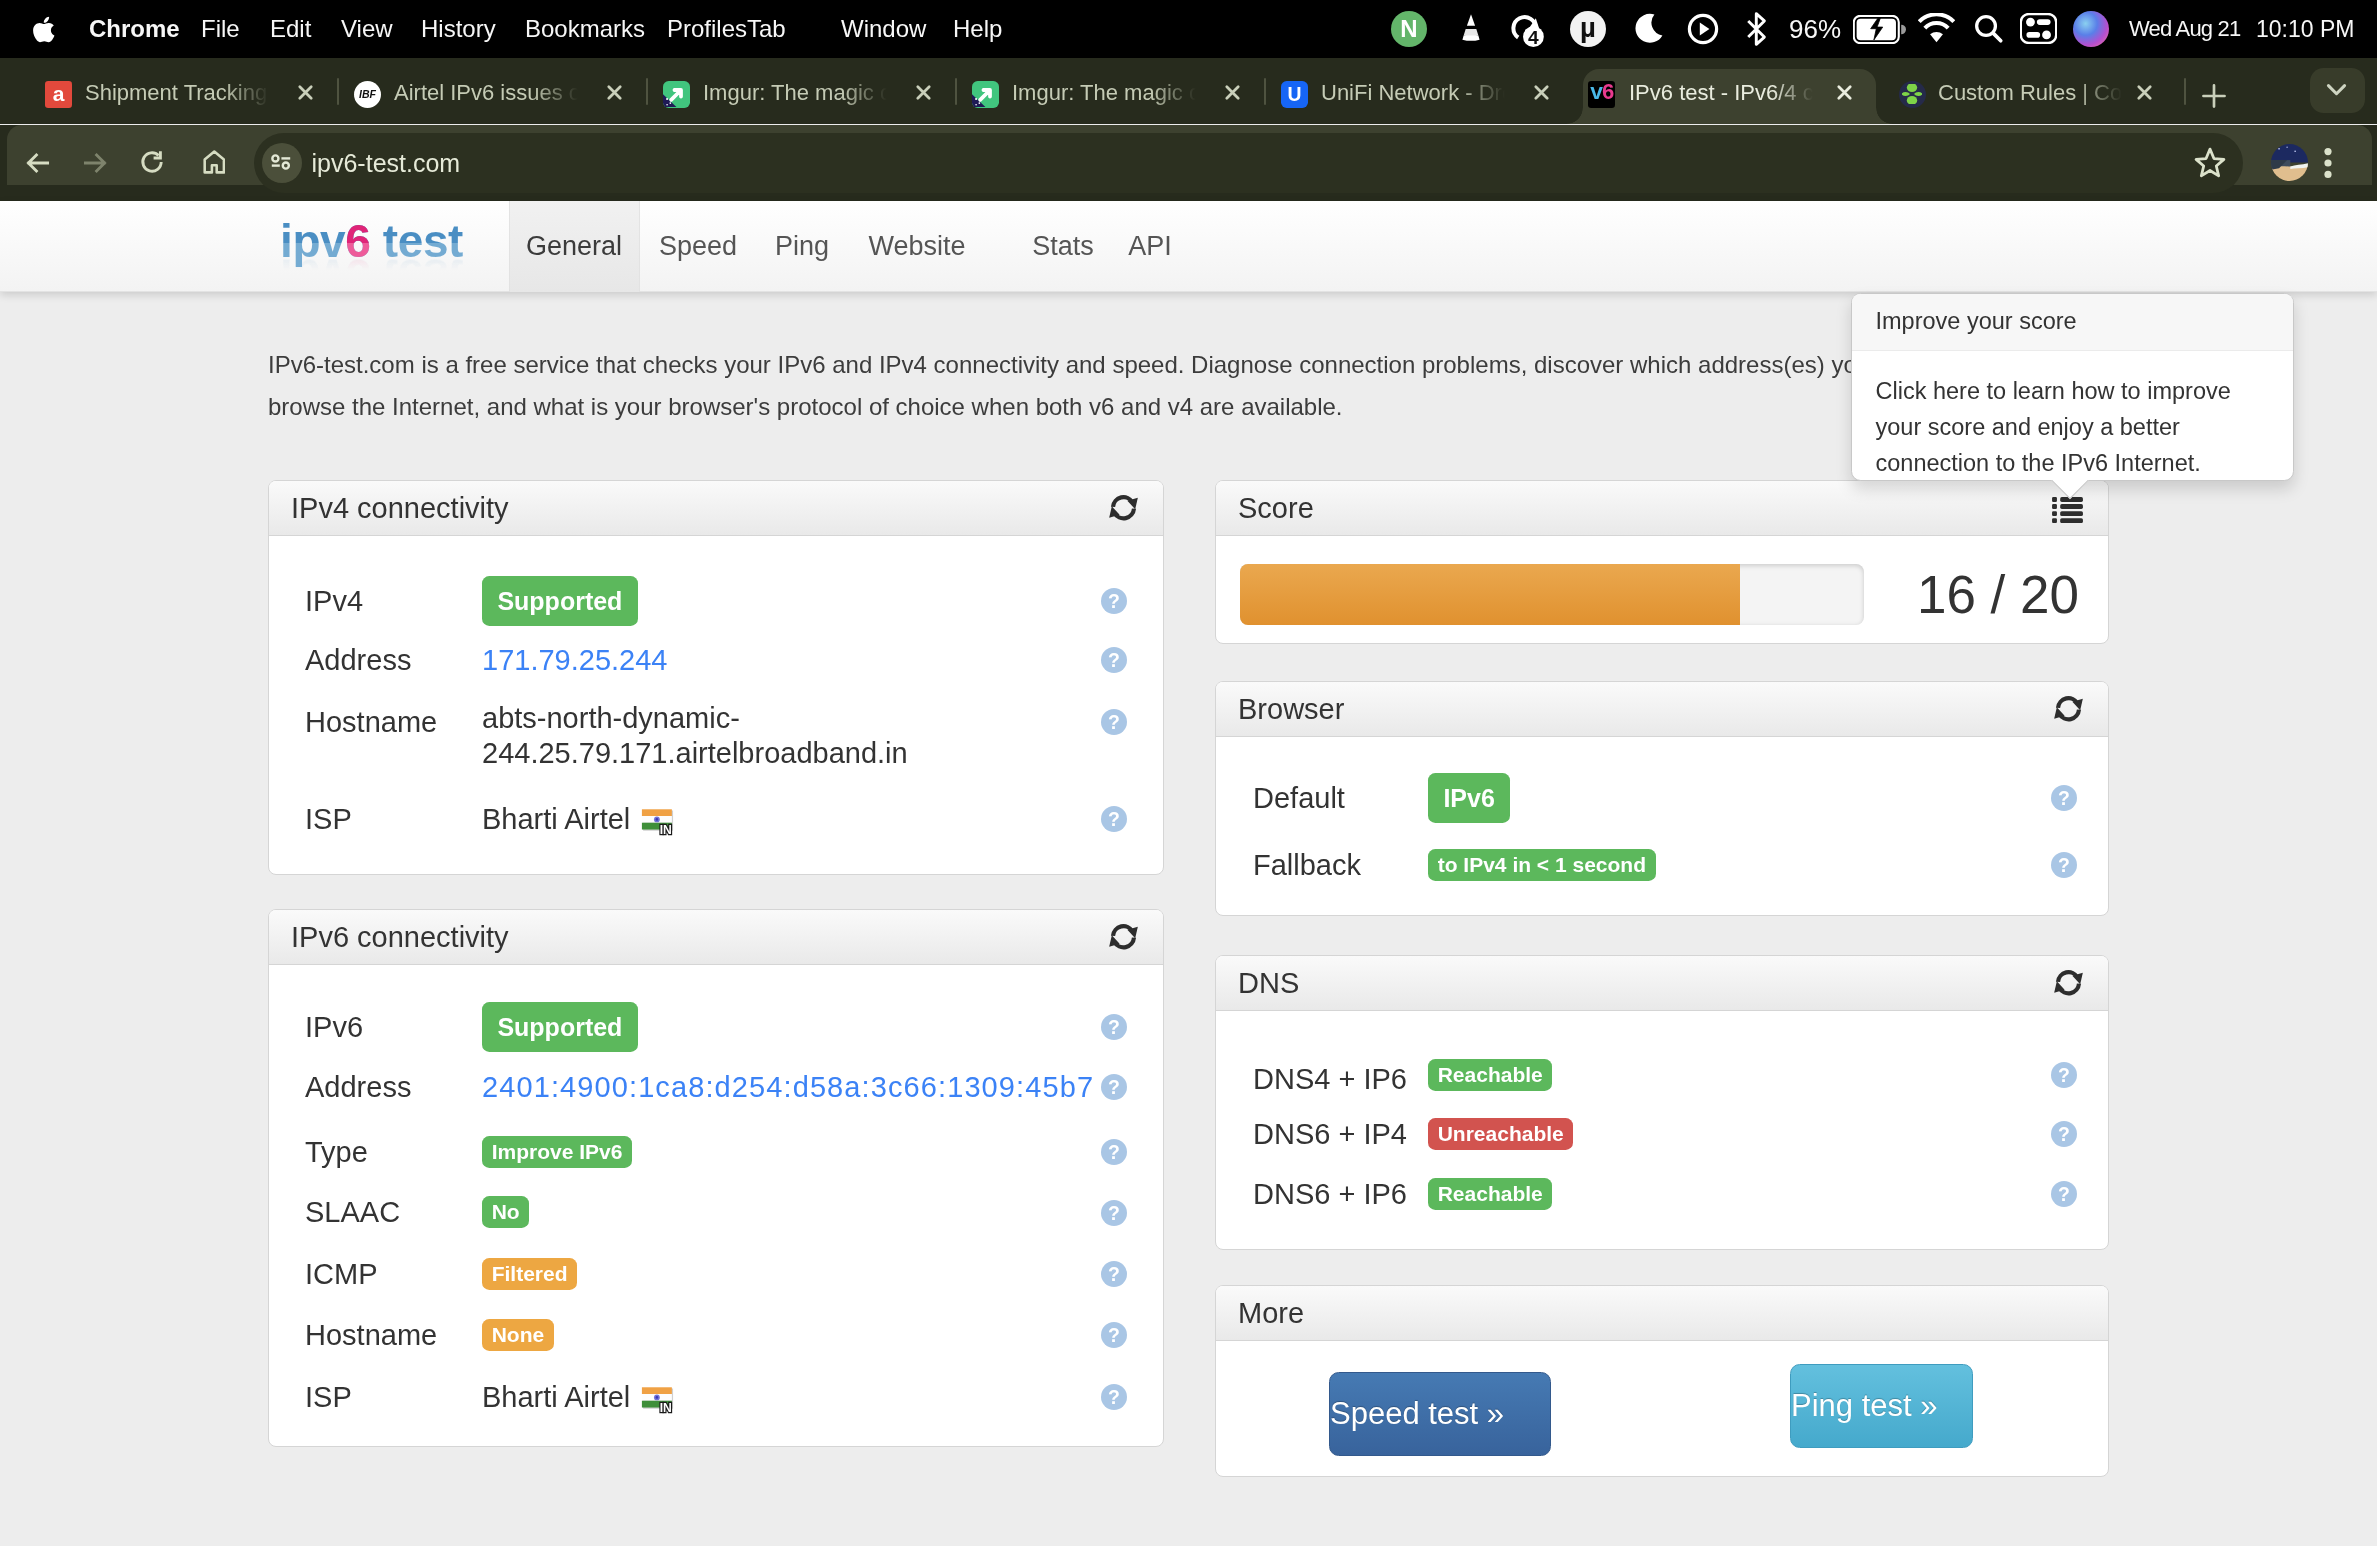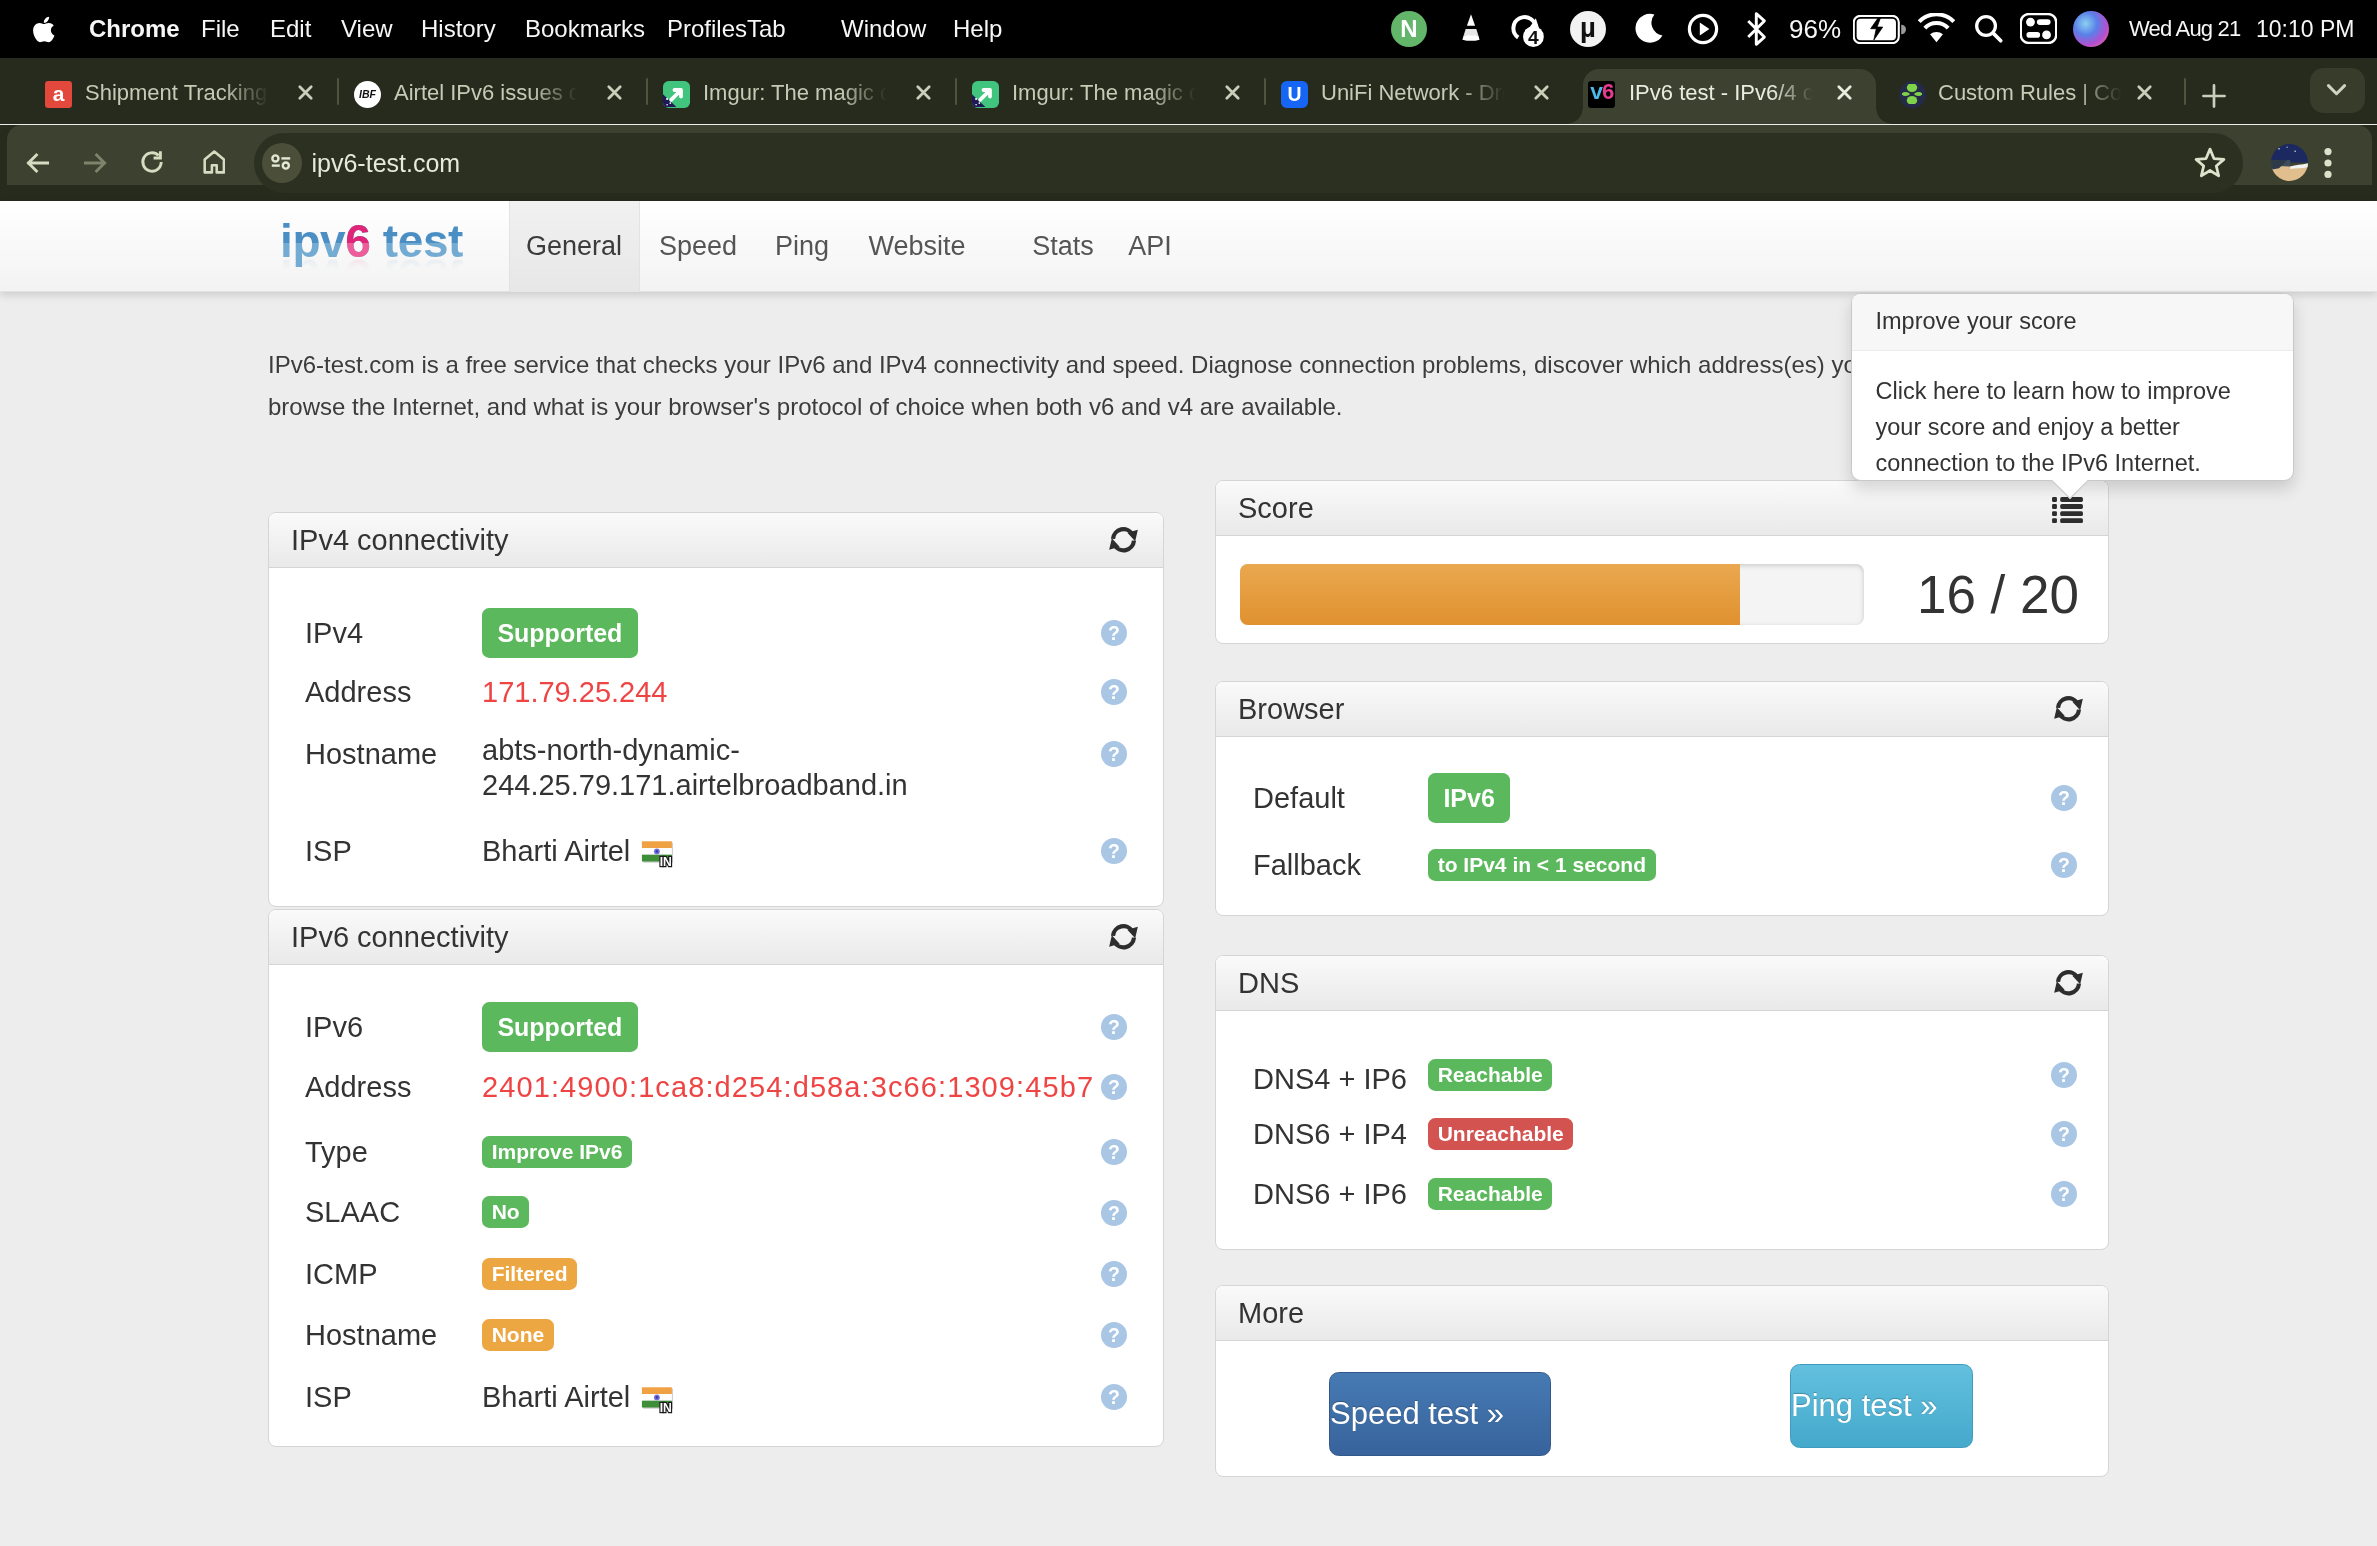--- a/index.html
+++ b/index.html
@@ -36,21 +36,21 @@
   #logo { position:absolute; left:280px; top:13px; font-size:46px; font-weight:bold; letter-spacing:-0.4px; background:linear-gradient(#4a8ec3 0 53%, #74abd2 53%); -webkit-background-clip:text; color:transparent; -webkit-box-reflect:below -19.4px linear-gradient(transparent 60%, rgba(0,0,0,0.22)); }
   #logo .six { background:linear-gradient(#e02478 0 53%, #ee5c9a 53%); -webkit-background-clip:text; color:transparent; }
 
   #intro { position:absolute; left:268px; top:143px; width:1852px; font-size:24px; line-height:42px; color:#3c3c3c; }
 
   .panel { position:absolute; background:#fff; border:1.6px solid #d5d5d5; border-radius:8px; }
   .phead { position:absolute; left:0; top:0; right:0; height:55px; background:linear-gradient(#fafafa,#e9e9e9); border-bottom:1.6px solid #d5d5d5; border-radius:6.5px 6.5px 0 0; }
   .phead .ptitle { position:absolute; left:22px; top:0; height:55px; line-height:55px; font-size:29px; color:#333; }
   .rowlabel { position:absolute; font-size:29px; color:#333; }
   .rowval { position:absolute; font-size:29px; color:#333; height:42px; display:flex; align-items:center; }
-  a.link { color:#ef4444; text-decoration:none; }
+  a.link { color:#3b82f6; text-decoration:none; }
   .badge { display:inline-block; color:#fff; font-weight:bold; border-radius:7.3px; }
   .bgreen { background:#5cb85c; }
   .borange { background:#eda742; }
   .bred { background:#d2534f; }
   .bL { font-size:25px; line-height:34px; padding:8px 15.4px; }
   .bS { font-size:21px; line-height:23.5px; padding:4.4px 9.7px; }
   .qico { position:absolute; width:26px; height:26px; border-radius:50%; background:#a9c6e5; color:#fff; font-weight:bold; font-size:19.4px; text-align:center; line-height:26px; }
 
   
   #scorebar { position:absolute; left:24px; top:83px; width:624px; height:61px; border-radius:8px; background:#f4f4f4; box-shadow:inset 0 1.6px 4.9px rgba(0,0,0,0.18); }
@@ -280,21 +280,21 @@
 <span class="navitem" style="left:574px;transform:translateX(-50%);color:#3b3b3b">General</span>
 <span class="navitem" style="left:698px;transform:translateX(-50%);color:#555">Speed</span>
 <span class="navitem" style="left:802px;transform:translateX(-50%);color:#555">Ping</span>
 <span class="navitem" style="left:917px;transform:translateX(-50%);color:#555">Website</span>
 <span class="navitem" style="left:1063px;transform:translateX(-50%);color:#555">Stats</span>
 <span class="navitem" style="left:1150px;transform:translateX(-50%);color:#555">API</span>
 
   </div>
   <div id="intro">IPv6-test.com is a free service that checks your IPv6 and IPv4 connectivity and speed. Diagnose connection problems, discover which address(es) you are currently using to<br>browse the Internet, and what is your browser's protocol of choice when both v6 and v4 are available.</div>
 
-  <div class="panel" id="p-ipv4" style="left:268px; top:279px; width:896px; height:395px;margin-top:32px;">
+  <div class="panel" id="p-ipv4" style="left:268px; top:279px; width:896px; height:395px;">
     <div class="phead">
         <span class="ptitle">IPv4 connectivity</span>
         <svg class="abs" style="right:25px;top:13px" width="29" height="27.5" viewBox="0 0 36 34">
           <g>
             <path d="M5 15.9 A13 13 0 0 1 29.3 10.5" stroke="#2d2d2d" stroke-width="5.2" fill="none"></path>
             <polygon points="35.8,4.5 22.8,8.3 32.5,18.8" fill="#2d2d2d"></polygon>
             <path d="M31 18.1 A13 13 0 0 1 6.7 23.5" stroke="#2d2d2d" stroke-width="5.2" fill="none"></path>
             <polygon points="0.2,29.5 13.2,25.7 3.5,15.2" fill="#2d2d2d"></polygon>
           </g>
         </svg>

